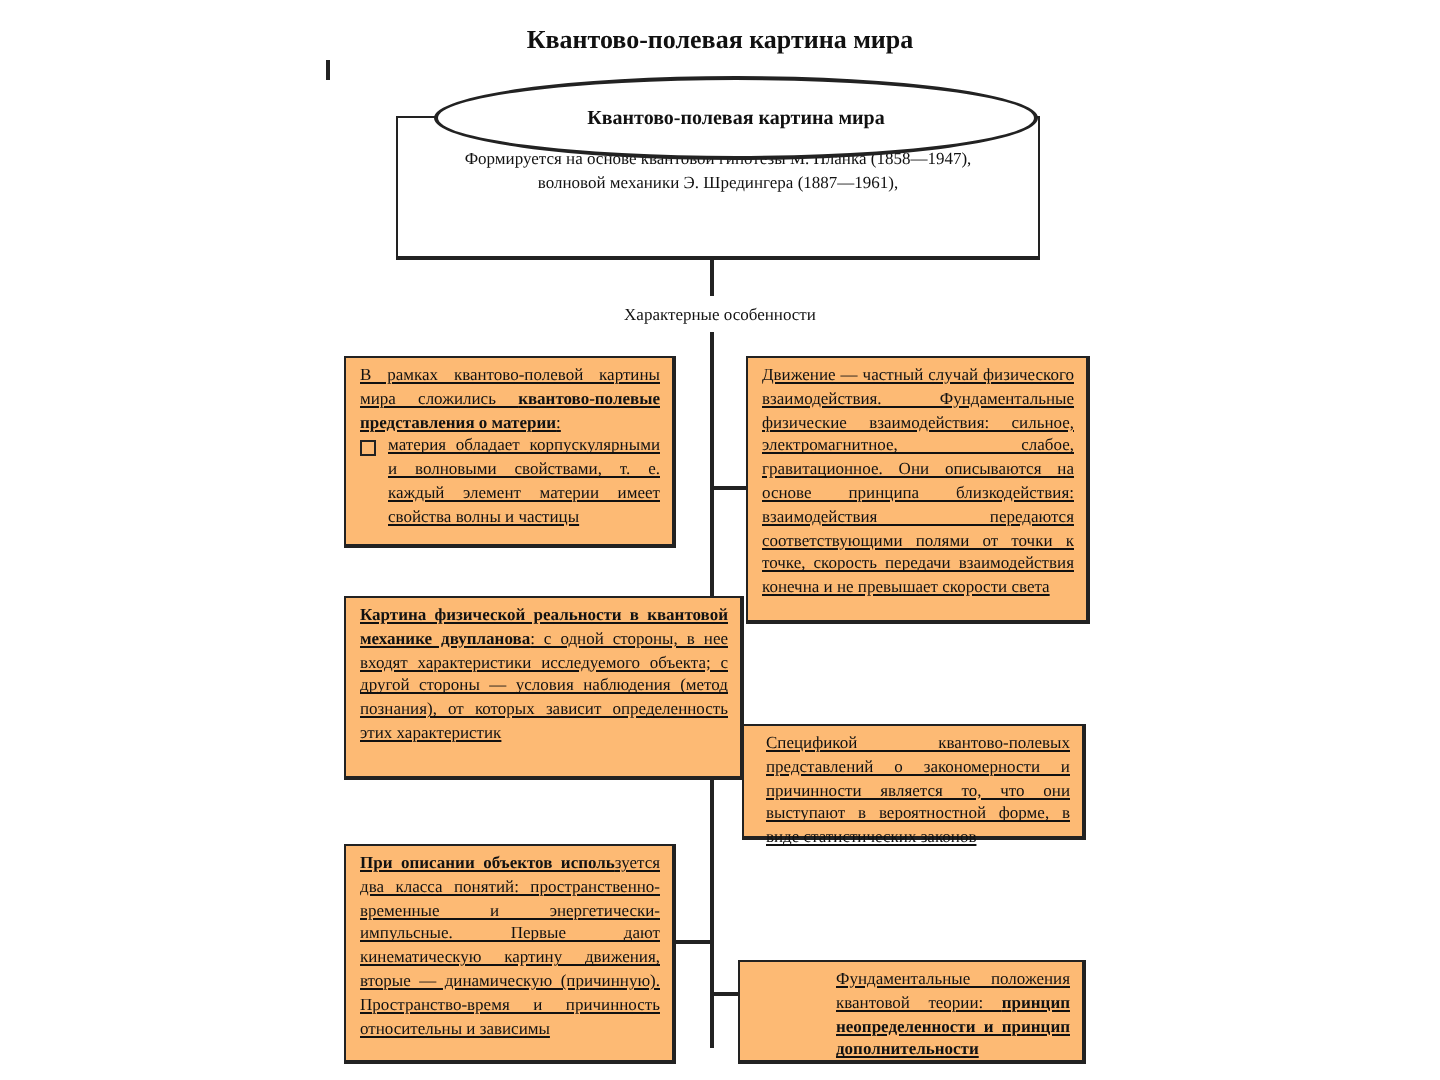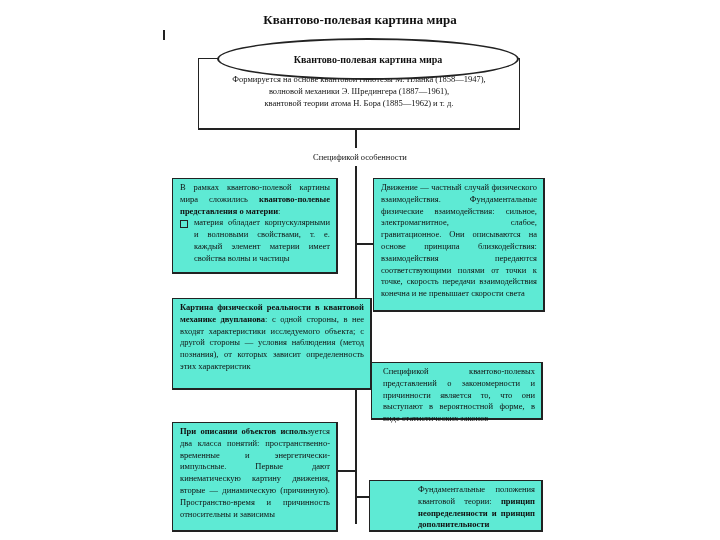--- a/index.html
+++ b/index.html
@@ -14,43 +14,42 @@
              font-size:10px; font-weight:bold; }
   .topbox { position:absolute; left:198px; top:58px; width:322px; height:72px;
             border:1.5px solid #222; border-bottom-width:2px; background:#fff; z-index:1;
             box-sizing:border-box; padding-top:14px; text-align:center;
             font-size:8.5px; line-height:12px; }
   .topbox span { display:block; }
   .vline { position:absolute; left:355px; width:1.5px; background:#222; }
   .hline { position:absolute; height:2px; background:#222; }
   .subhead { position:absolute; left:0; right:0; top:152px; text-align:center; font-size:8.5px; }
   .box { position:absolute; border:1.5px solid #222; border-right-width:2px; border-bottom-width:2px;
-         background:#5eead4; box-sizing:border-box; padding:3px 6px 4px 7px;
-         font-size:8.5px; line-height:11.8px; text-align:justify; }
+         background:#fdba74; box-sizing:border-box; padding:3px 6px 4px 7px;
+         font-size:8.5px; line-height:11.8px; text-align:justify;text-decoration:underline; }
   .box b { font-weight:bold; }
   .bullet { display:flex; gap:6px; }
   .bullet .sq { flex:0 0 6px; height:6px; border:1px solid #222; margin-top:3px; }
 </style>
 </head>
 <body>
 
 <div class="title">Квантово-полевая картина мира</div>
 <div class="mark"></div>
 
 <div class="ellipse">
   <span>Квантово-полевая картина мира</span>
 </div>
 <div class="topbox">
   <span>Формируется на основе квантовой гипотезы М. Планка (1858—1947),</span>
   <span>волновой механики Э. Шредингера (1887—1961),</span>
-  <span>квантовой теории атома Н. Бора (1885—1962) и т. д.</span>
 </div>
 
 <div class="vline" style="top:130px;height:18px;"></div>
-<div class="subhead">Спецификой особенности</div>
+<div class="subhead">Характерные особенности</div>
 <div class="vline" style="top:166px;height:358px;"></div>
 <div class="hline" style="left:355px;top:243px;width:18px;"></div>
 <div class="hline" style="left:338px;top:359px;width:18px;"></div>
 <div class="hline" style="left:355px;top:370px;width:16px;"></div>
 <div class="hline" style="left:338px;top:470px;width:18px;"></div>
 <div class="hline" style="left:355px;top:496px;width:14px;"></div>
 
 <div class="box" style="left:172px;top:178px;width:166px;height:96px;">
   <span>В рамках квантово-полевой картины мира сложились </span><b>квантово-полевые представления о материи</b><span>:</span>
   <div class="bullet">

